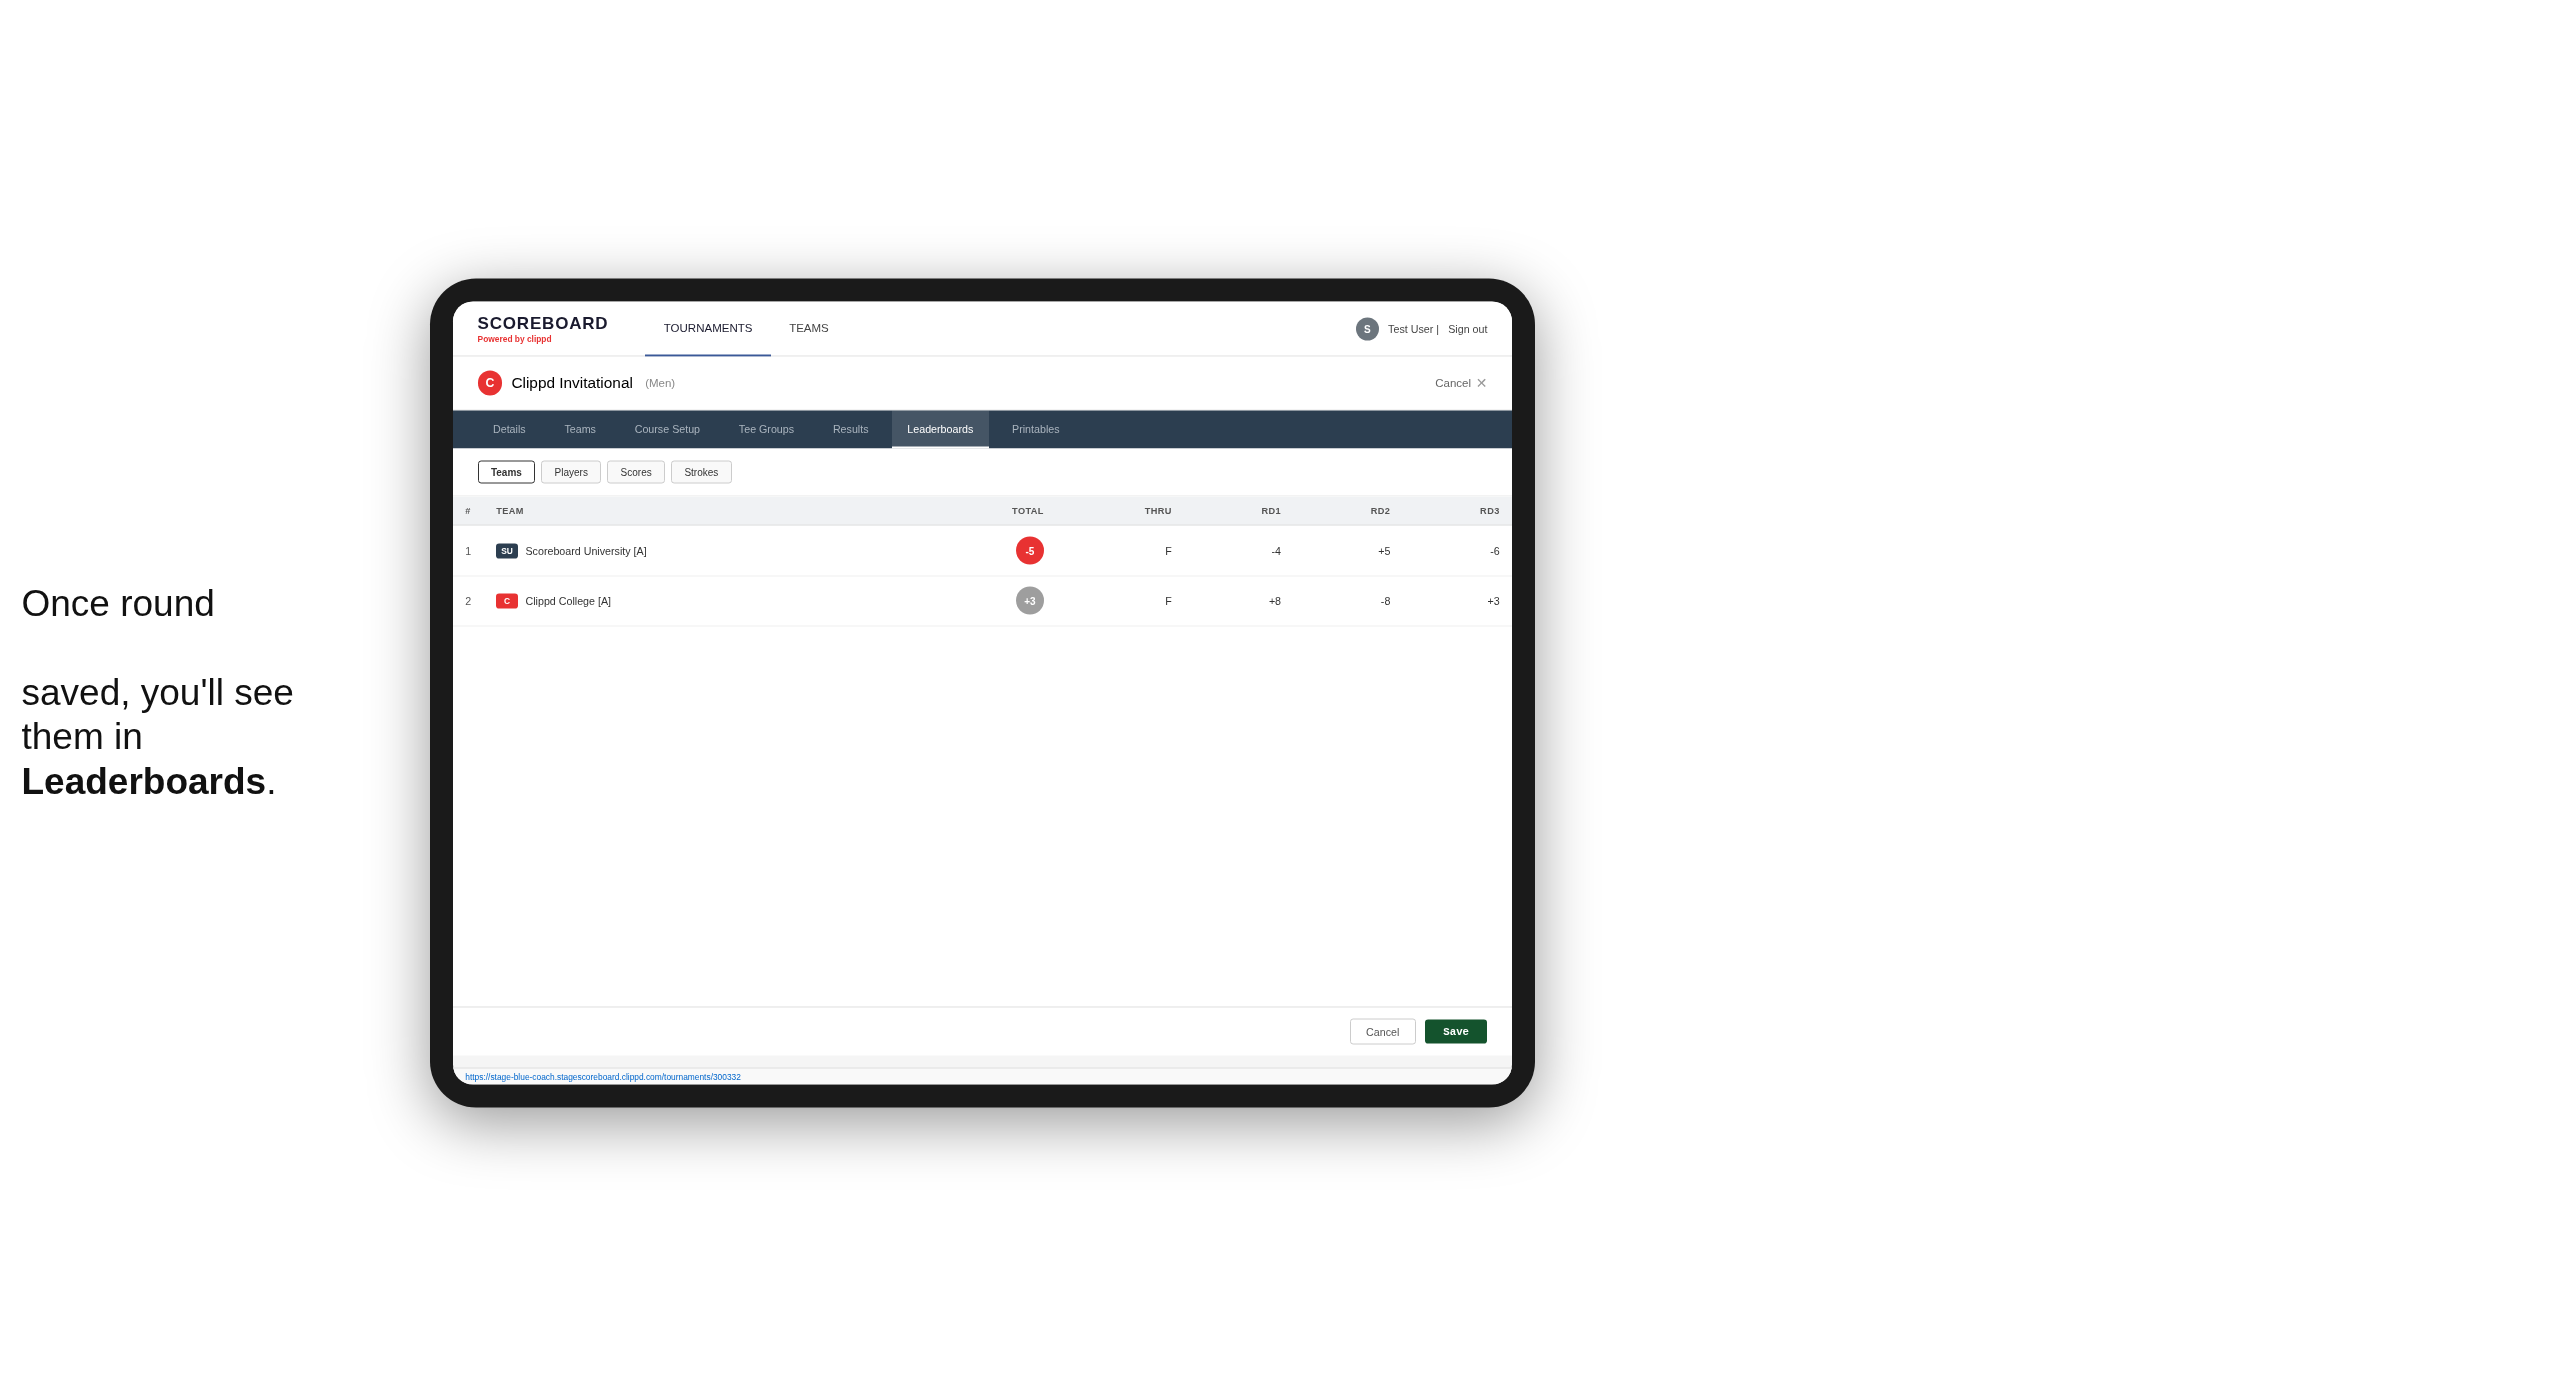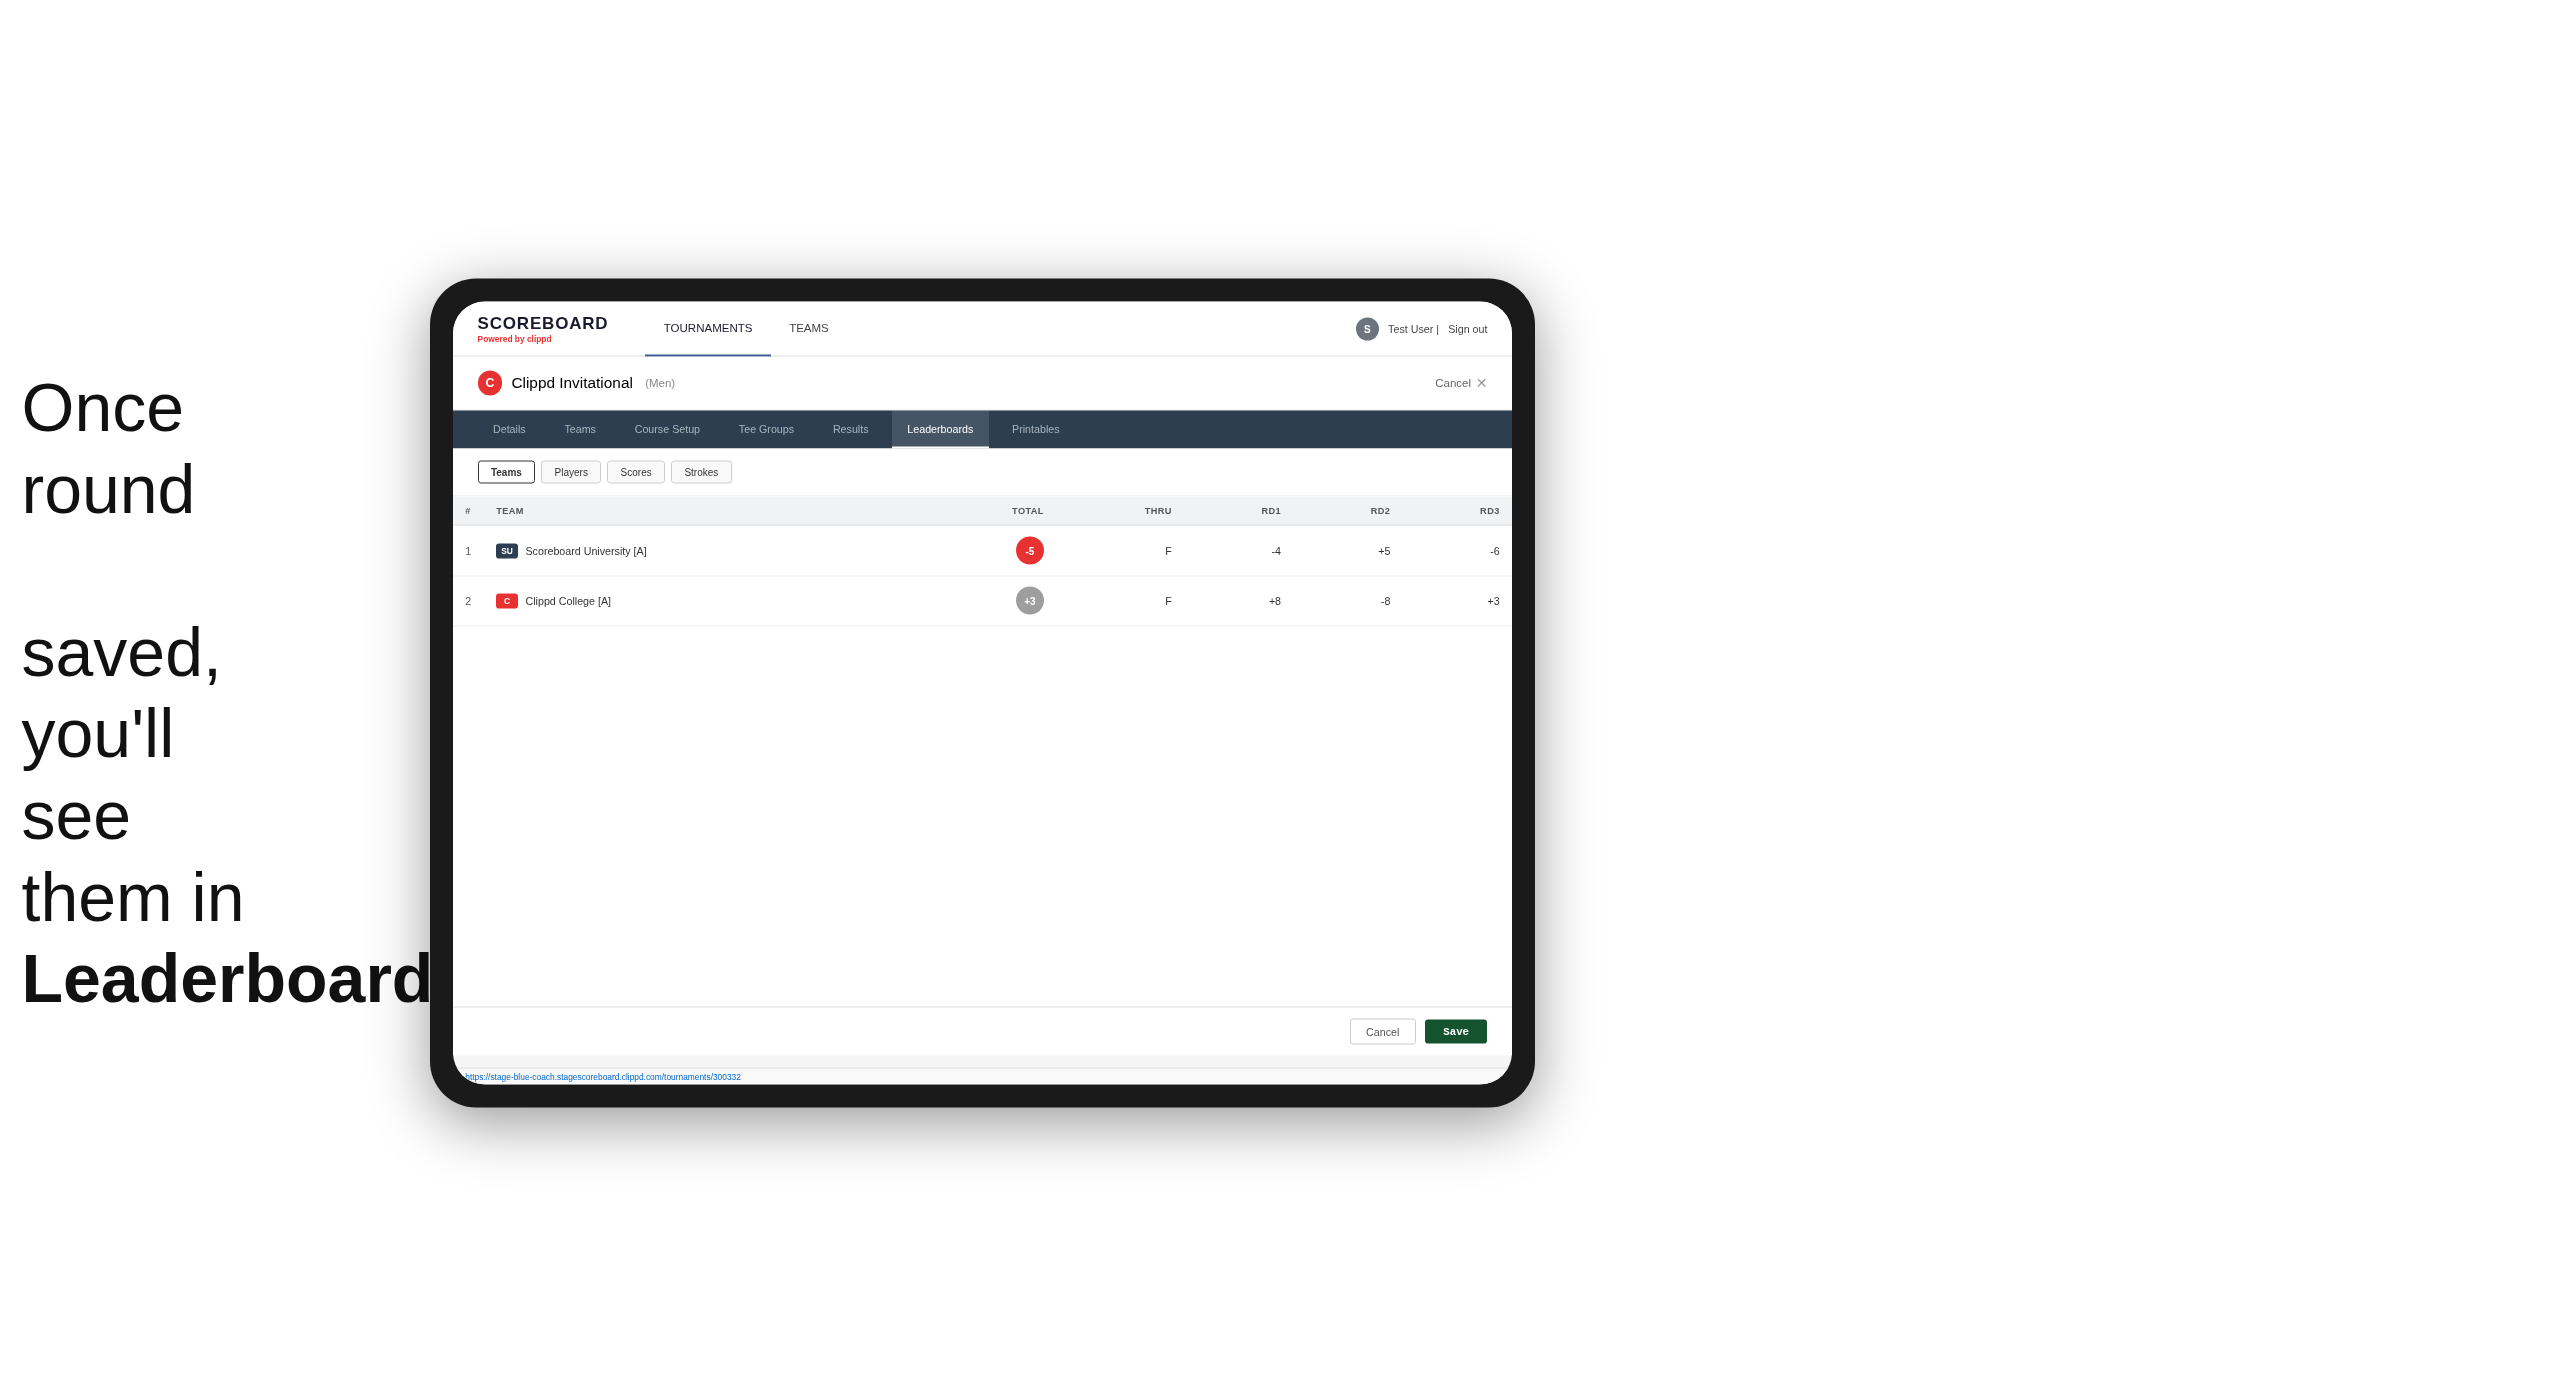--- a/index.html
+++ b/index.html
@@ -14,21 +14,21 @@
       position: relative;
     }
 
     
     .left-text {
       position: absolute;
       left: 21.5px;
       top: 50%;
       transform: translateY(-50%);
       width: 276px;
-      font-size: 68px;
+      font-size: 37px;
       line-height: 1.2;
       color: #111;
     }
     .left-text strong {
       font-weight: 900;
     }
 
     
     .tablet {
       position: absolute;
@@ -40,21 +40,21 @@
       background: #1a1a1a;
       border-radius: 46px;
       padding: 23px;
       box-shadow: 0 15.4px 61px rgba(0,0,0,0.4);
     }
 
     .tablet-screen {
       width: 100%;
       height: 100%;
       background: #f5f5f5;
-      border-radius: 32px;
+      border-radius: 20px;
       overflow: hidden;
       display: flex;
       flex-direction: column;
     }
 
     
     .top-nav {
       background: #ffffff;
       border-bottom: 0.8px solid #e0e0e0;
       display: flex;

